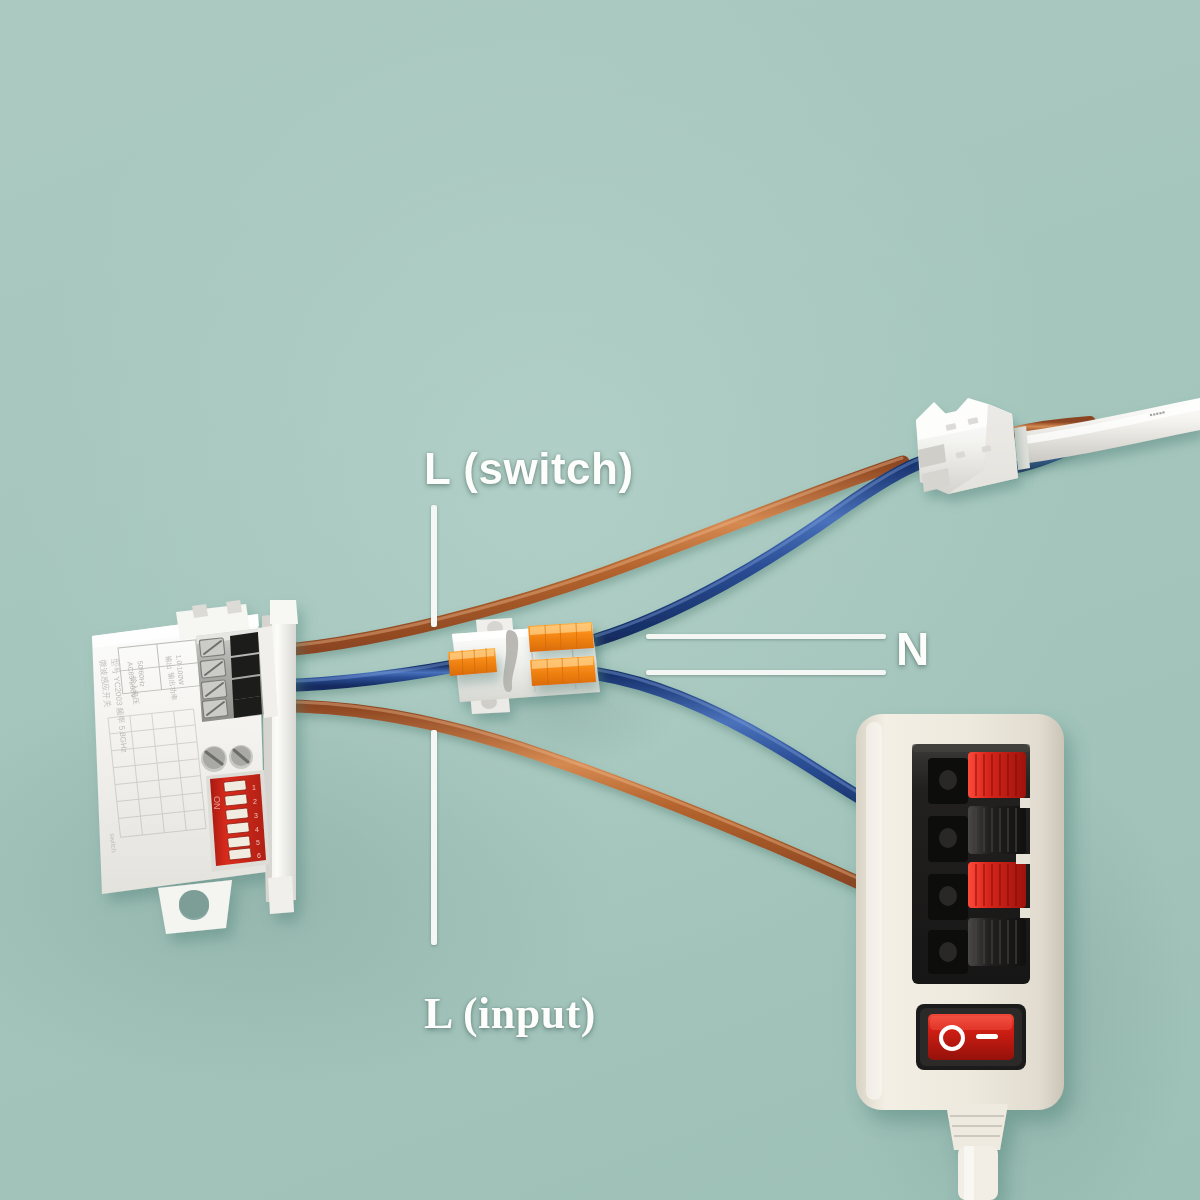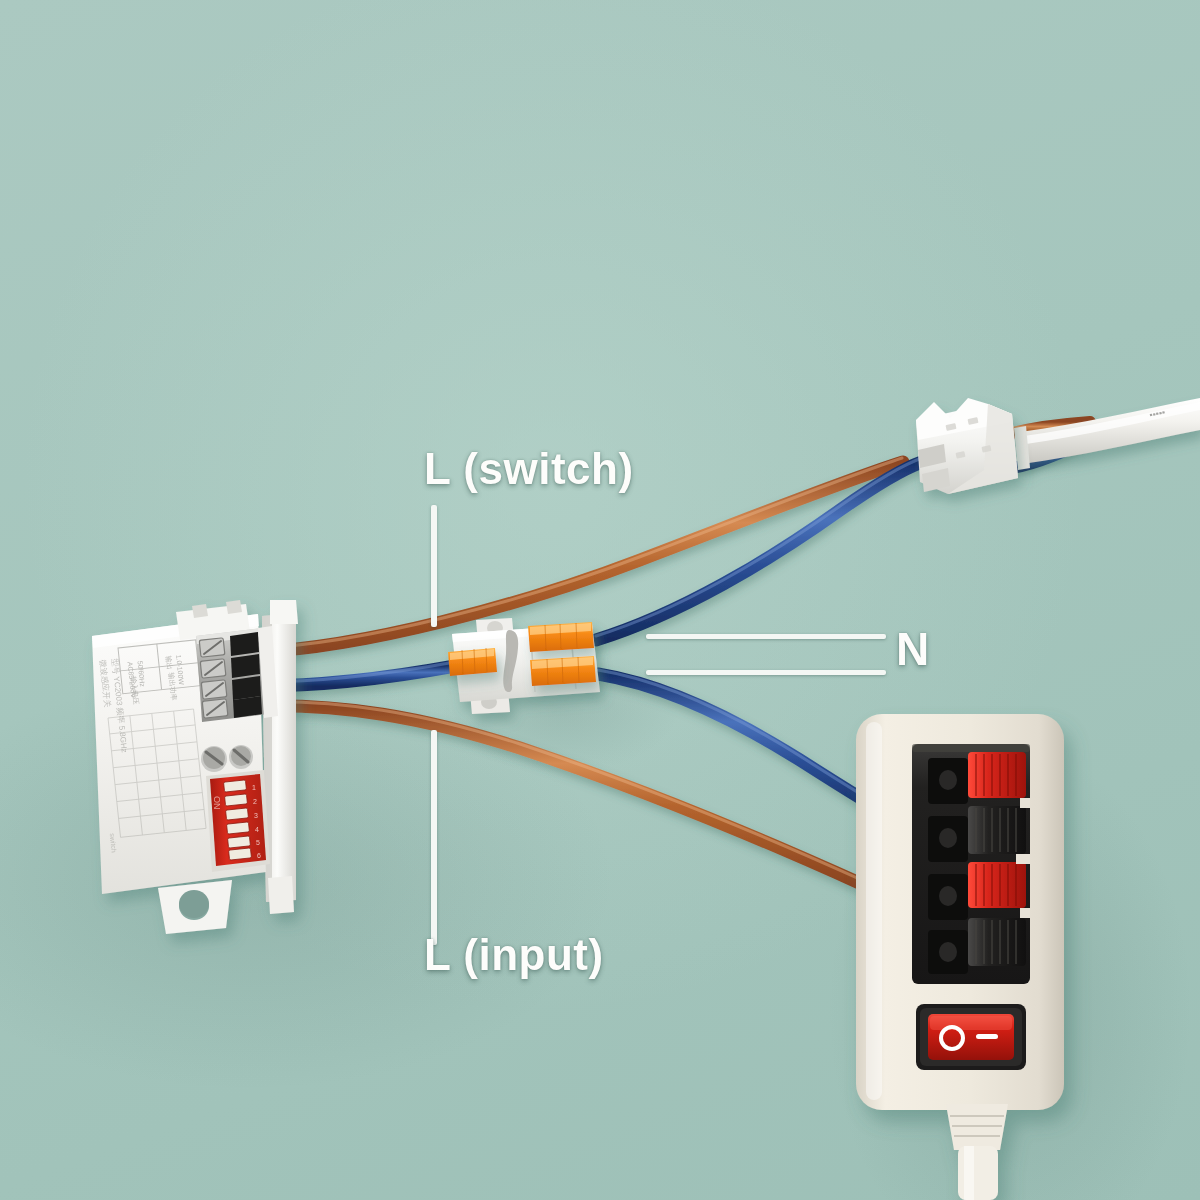--- a/index.html
+++ b/index.html
@@ -33,21 +33,21 @@
     position:absolute;
     color:#fdfdfb;
     font-weight:bold;
     font-size:44px;
     letter-spacing:0.5px;
     text-shadow:0 2px 5px rgba(40,70,64,0.45), 0 0 2px rgba(60,90,84,0.35);
     white-space:nowrap;
     user-select:none;
   }
   #lbl-output{left:424px;top:444px;}
-  #lbl-input{left:424px;top:930px;}
+  #lbl-input{left:424px;top:988px;font-family:Liberation Serif, serif;}
   #lbl-n{left:896px;top:622px;font-size:46px;}
 
   .leader{position:absolute;background:#f4f7f4;border-radius:2px;
     box-shadow:0 1px 3px rgba(40,70,64,0.35);}
   #leader-out{left:431px;top:505px;width:6px;height:122px;}
   #leader-in{left:431px;top:730px;width:6px;height:215px;}
   #leader-n-top{left:646px;top:634px;width:240px;height:5px;}
   #leader-n-bot{left:646px;top:670px;width:240px;height:5px;}
 </style>
 </head>

